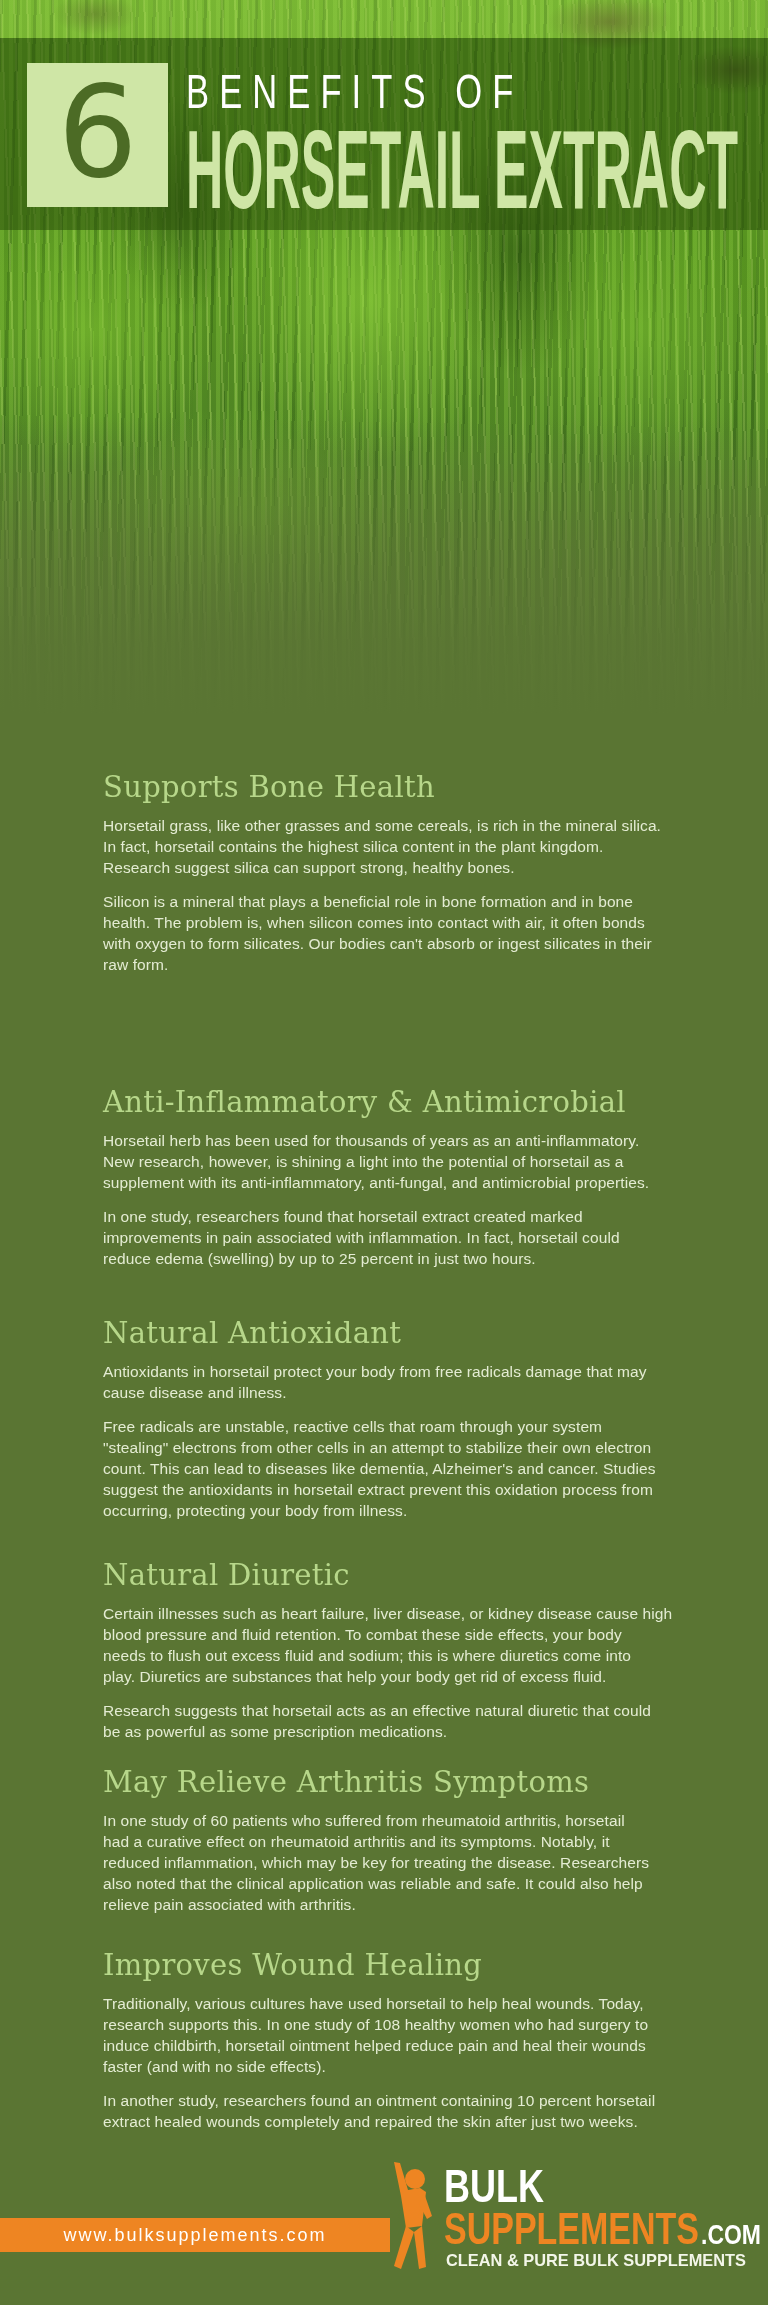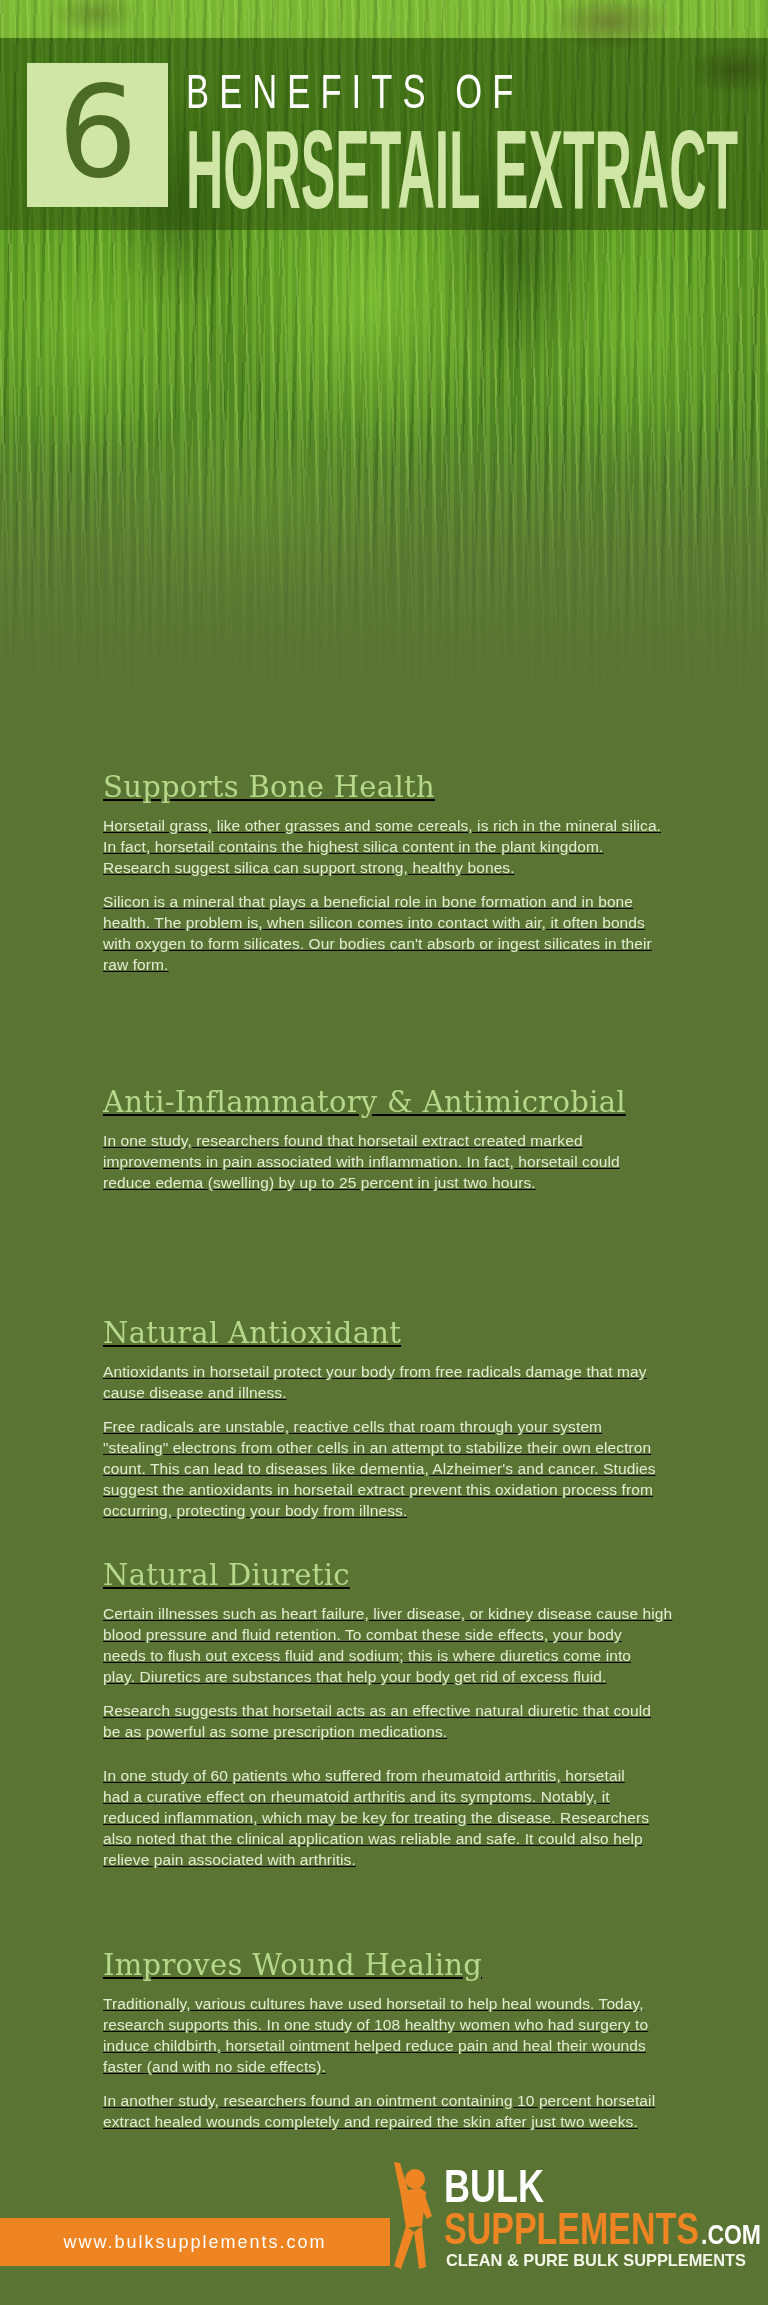--- a/index.html
+++ b/index.html
@@ -49,36 +49,36 @@
     color:#4c6b25;margin-top:-4px;
   }
   .benefits-of{
     position:absolute;left:186px;top:26px;
     font-size:48px;font-weight:400;color:#ffffff;letter-spacing:14px;
     transform:scaleX(.72);transform-origin:left top;white-space:nowrap;
   }
   .big-title-svg{position:absolute;left:184px;top:80px;}
 
   
-  .section{position:absolute;left:103px;width:660px;z-index:2;text-decoration:underline;}
+  .section{position:absolute;left:103px;width:660px;z-index:2;}
   .section h2{
     margin:0 0 11px 0;
     font-family:"DejaVu Serif",serif;font-weight:normal;
     font-size:29px;line-height:34px;color:#b7d78a;letter-spacing:.3px;
   }
   .section p{
     margin:0 0 13px 0;
     font-size:15.5px;line-height:21px;color:#e4ecd3;
     white-space:pre-line;letter-spacing:.1px;
   }
   .s1{top:770px}.s2{top:1085px}.s3{top:1316px}.s4{top:1558px}.s5{top:1765px}.s6{top:1948px}
 
   
   .url-bar{
-    position:absolute;left:0;top:2218px;width:390px;height:48px;
+    position:absolute;left:0;top:2218px;width:390px;height:34px;
     background:#ee8522;display:flex;align-items:center;justify-content:center;
     z-index:4;
   }
   .url-bar span{
     color:#ffffff;font-size:18px;letter-spacing:2px;white-space:nowrap;
   }
   .logo{position:absolute;left:386px;top:2162px;z-index:4;display:flex;align-items:flex-end;}
   .logo-figure-svg{display:block;}
   .logo-text-svg{display:block;margin-left:4px;}
 </style>
@@ -105,20 +105,23 @@
 In fact, horsetail contains the highest silica content in the plant kingdom.
 Research suggest silica can support strong, healthy bones.</p>
     <p>Silicon is a mineral that plays a beneficial role in bone formation and in bone
 health. The problem is, when silicon comes into contact with air, it often bonds
 with oxygen to form silicates. Our bodies can't absorb or ingest silicates in their
 raw form.</p>
   </div>
 
   <div class="section s2">
     <h2>Anti-Inflammatory &amp; Antimicrobial</h2>
+    <p>Horsetail herb has been used for thousands of years as an anti-inflammatory.
+New research, however, is shining a light into the potential of horsetail as a
+supplement with its anti-inflammatory, anti-fungal, and antimicrobial properties.</p>
     <p>In one study, researchers found that horsetail extract created marked
 improvements in pain associated with inflammation. In fact, horsetail could
 reduce edema (swelling) by up to 25 percent in just two hours.</p>
   </div>
 
   <div class="section s3">
     <h2>Natural Antioxidant</h2>
     <p>Antioxidants in horsetail protect your body from free radicals damage that may
 cause disease and illness.</p>
     <p>Free radicals are unstable, reactive cells that roam through your system
@@ -132,20 +135,21 @@
     <h2>Natural Diuretic</h2>
     <p>Certain illnesses such as heart failure, liver disease, or kidney disease cause high
 blood pressure and fluid retention. To combat these side effects, your body
 needs to flush out excess fluid and sodium; this is where diuretics come into
 play. Diuretics are substances that help your body get rid of excess fluid.</p>
     <p>Research suggests that horsetail acts as an effective natural diuretic that could
 be as powerful as some prescription medications.</p>
   </div>
 
   <div class="section s5">
+    <h2>May Relieve Arthritis Symptoms</h2>
     <p>In one study of 60 patients who suffered from rheumatoid arthritis, horsetail
 had a curative effect on rheumatoid arthritis and its symptoms. Notably, it
 reduced inflammation, which may be key for treating the disease. Researchers
 also noted that the clinical application was reliable and safe. It could also help
 relieve pain associated with arthritis.</p>
   </div>
 
   <div class="section s6">
     <h2>Improves Wound Healing</h2>
     <p>Traditionally, various cultures have used horsetail to help heal wounds. Today,

